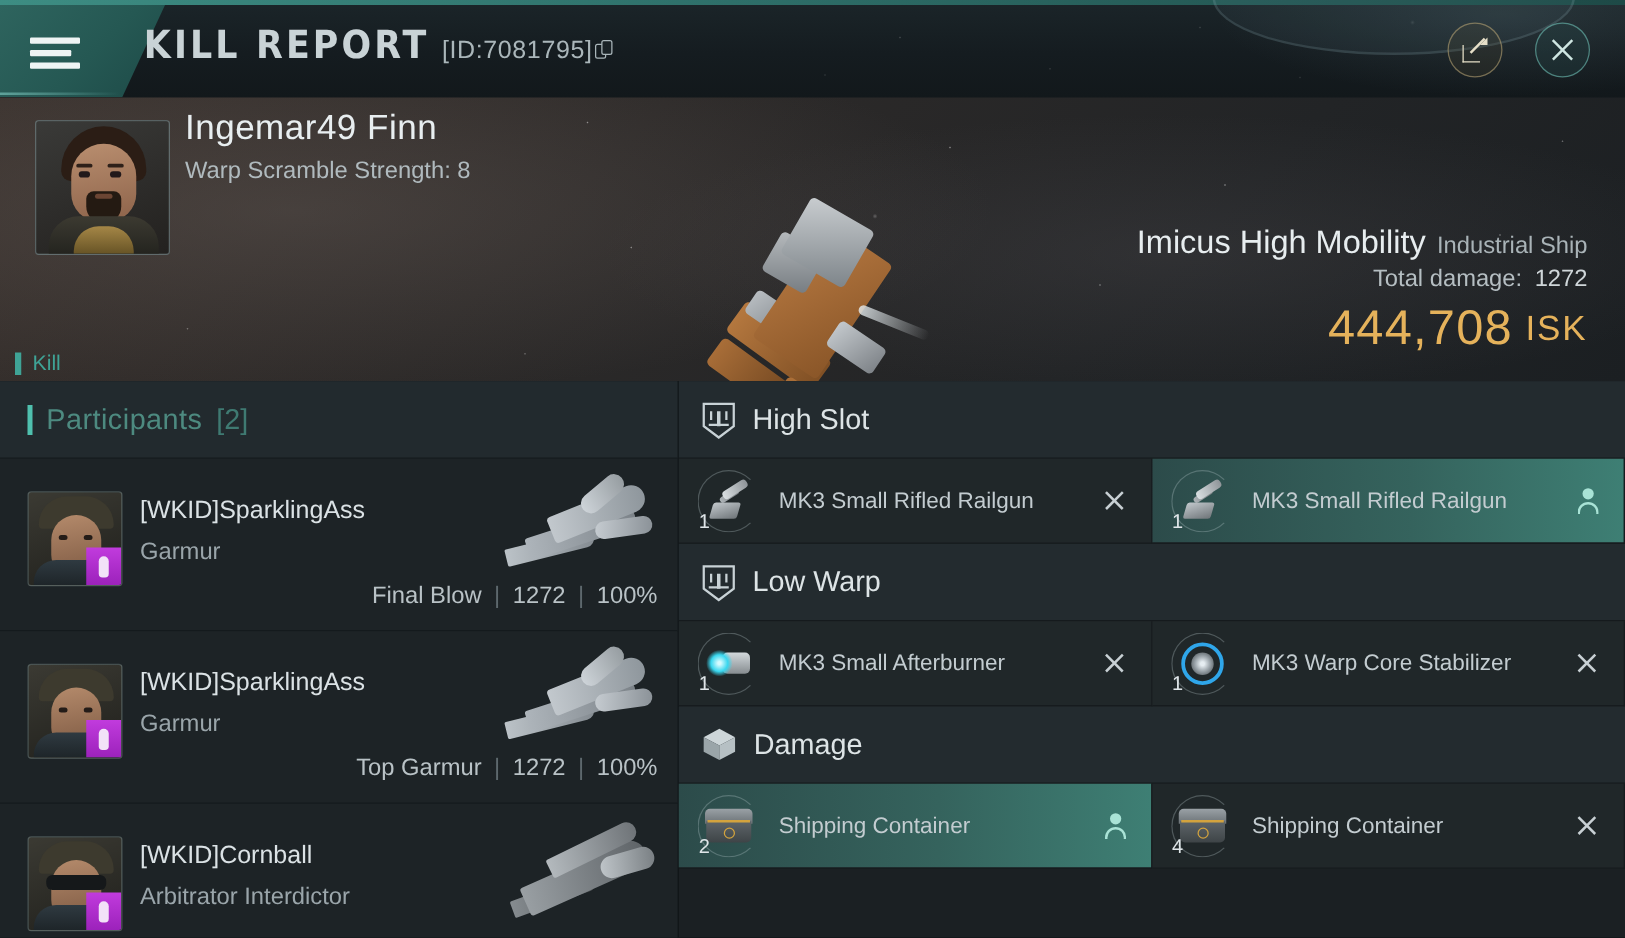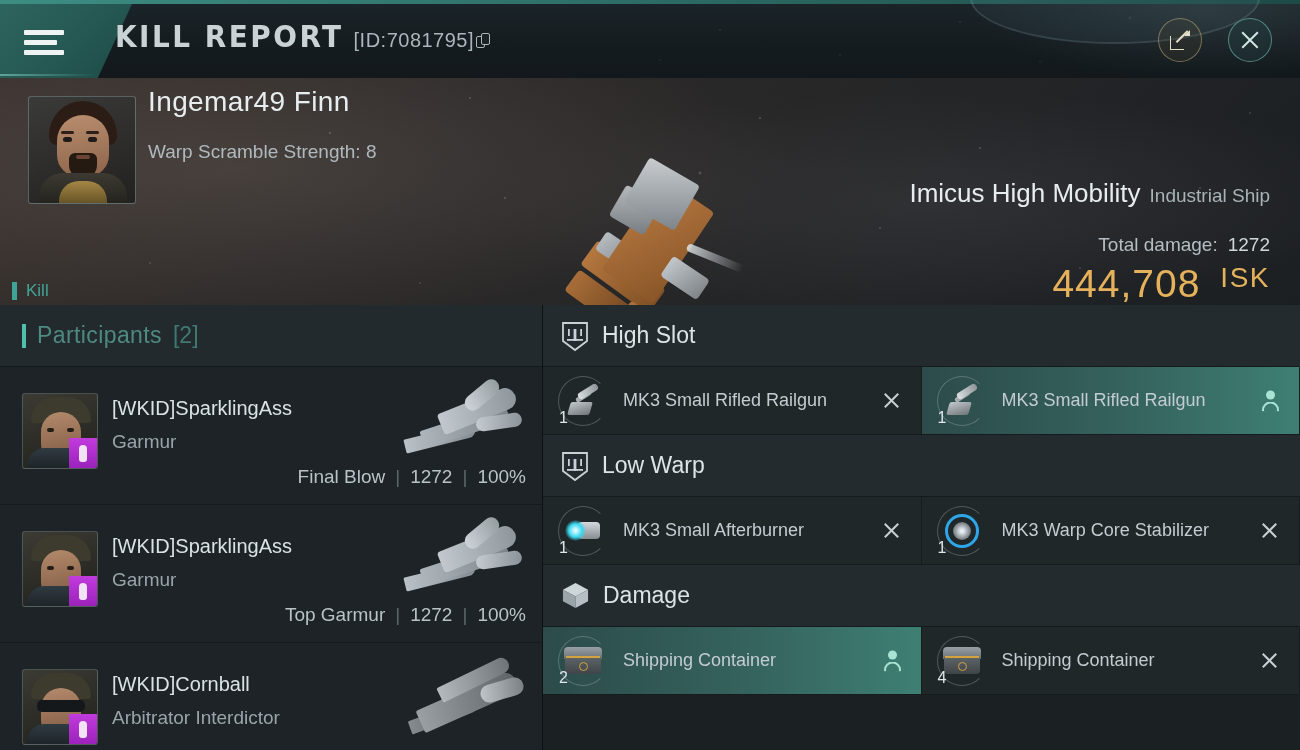--- a/index.html
+++ b/index.html
@@ -135,21 +135,21 @@
   .face .browL,.face .browR{ position:absolute; top:34px; width:13px; height:3px; background:#2e2019; border-radius:2px;}
   .face .browL{left:32px;} .face .browR{left:57px;}
   .face .body { position:absolute; left:10px; bottom:0; width:88px; height:30px;
     background:linear-gradient(180deg,#3c3a31,#24241f); border-radius:24px 24px 0 0; }
   .face .collar { position:absolute; left:30px; bottom:0; width:48px; height:22px;
     background:linear-gradient(180deg,#caa24f,#7e6428); border-radius:20px 20px 0 0; opacity:.75; }
 
   .hero-name { position:absolute; left:148px; top:98px; font-size:28px; color:#e8eef0;
     letter-spacing:.4px; font-weight:400; transform:translateY(-90px); }
   .hero-sub { position:absolute; left:148px; top:138px; font-size:19px; color:#b0babe;
-    transform:translateY(-90px);margin-top:15px; }
+    transform:translateY(-90px); }
   .kill-badge { position:absolute; left:12px; top:203px; display:flex; align-items:center; gap:9px; }
   .kill-badge .bar { width:5px; height:18px; background:#3fa396; }
   .kill-badge span { font-size:17px; color:#3fa396; }
 
   .ship-art { position:absolute; left:555px; top:92px; width:230px; height:200px; }
   .ship-art .seg { position:absolute; border-radius:4px; }
   .ship-body { left:72px; top:16px; width:62px; height:110px;
     background:linear-gradient(120deg,#b87a42,#8a5628); transform:rotate(34deg); border-radius:10px; }
   .ship-head { left:78px; top:-2px; width:58px; height:52px;
     background:linear-gradient(150deg,#c9cdd0,#7d8489); border-radius:26px 26px 16px 16px; transform:rotate(30deg); }
@@ -165,23 +165,23 @@
     background:linear-gradient(110deg,#c4c9cd,#7d8287); transform:rotate(34deg); }
   .ship-tail { left:58px; top:134px; width:30px; height:56px;
     background:linear-gradient(160deg,#ad7038,#70441d); transform:rotate(34deg); }
   .thrust1 { position:absolute; left:130px; top:84px; width:60px; height:8px;
     background:linear-gradient(90deg,rgba(225,232,235,.85),rgba(225,232,235,0)); transform:rotate(22deg); border-radius:4px; }
 
   .hero-right { position:absolute; right:30px; top:100px; text-align:right; }
   .ship-line { display:flex; align-items:baseline; justify-content:flex-end; gap:9px; }
   .ship-name { font-size:26px; color:#e7edef; }
   .ship-class { font-size:19px; color:#a9b3b7; }
-  .dmg-line { margin-top:25px; font-size:19px; color:#b5bec2; }
+  .dmg-line { margin-top:4px; font-size:19px; color:#b5bec2; }
   .dmg-line em { font-style:normal; color:#cfd6d9; margin-left:10px; }
-  .isk-line { margin-top:6px; display:flex; align-items:flex-start; justify-content:flex-end; gap:20px; }
+  .isk-line { margin-top:6px; display:flex; align-items:center; justify-content:flex-end; gap:10px; }
   .isk-val { font-size:39px; color:#e5b25b; letter-spacing:1px; }
   .isk-unit { font-size:28px; color:#e5b25b; letter-spacing:1.5px; }
 
   
   .body-area { position:absolute; left:0; top:305px; width:1300px; height:445px; display:flex; }
   .left-col { width:543px; height:445px; background:#1b2023; border-right:1px solid #0d1113; position:relative; }
   .right-col { flex:1; height:445px; background:#1b2023; position:relative; }
 
   .section-head {
     height:62px; background:#222a2e; display:flex; align-items:center; padding-left:22px; gap:11px;

